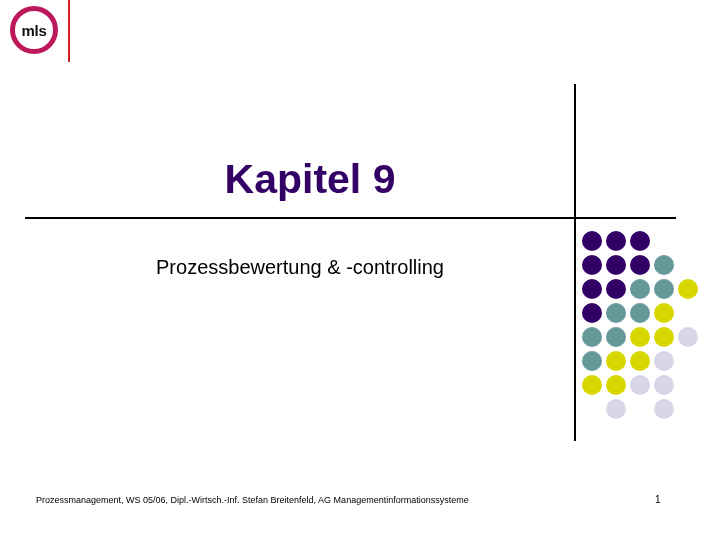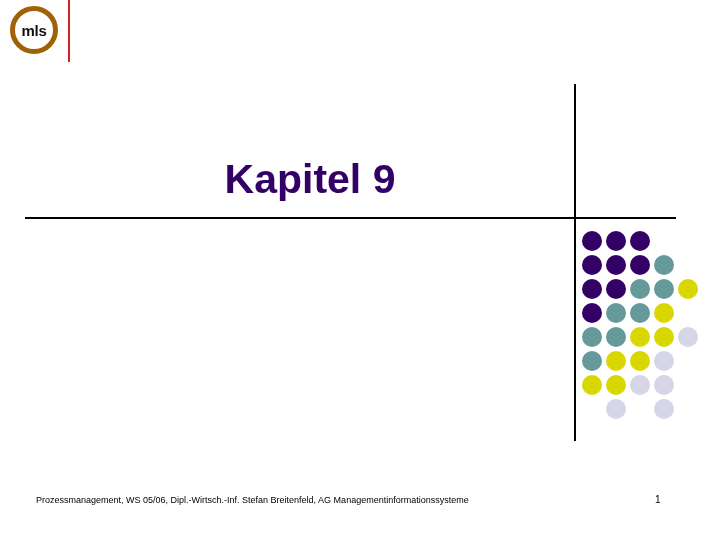--- a/index.html
+++ b/index.html
@@ -30,21 +30,21 @@
     border-right: 2px solid #d42020;
     box-sizing: border-box;
   }
   .logo-circle {
     position: absolute;
     left: 10px;
     top: 8px;
     width: 48px;
     height: 48px;
     border-radius: 50%;
-    border: 5px solid #a16207;
+    border: 5px solid #be185d;
     box-sizing: border-box;
     background: #ffffff;
   }
   .logo-text {
     position: absolute;
     left: 0;
     top: 0;
     width: 100%;
     height: 100%;
     display: flex;
@@ -148,20 +148,21 @@
   <div class="logo-frame">
     <div class="logo-circle">
       <div class="logo-text">mls</div>
     </div>
   </div>
 
   <div class="v-rule"></div>
   <div class="h-rule"></div>
 
   <div class="slide-title">Kapitel 9</div>
+  <div class="slide-subtitle">Prozessbewertung &amp; -controlling</div>
 
   <div id="dot-grid">
       <div class="dot" style="left: 0px; top: 0px; width: 20px; height: 20px; background: rgb(51, 0, 102);"></div>
       <div class="dot" style="left: 24px; top: 0px; width: 20px; height: 20px; background: rgb(51, 0, 102);"></div>
       <div class="dot" style="left: 48px; top: 0px; width: 20px; height: 20px; background: rgb(51, 0, 102);"></div>
       <div class="dot" style="left: 0px; top: 24px; width: 20px; height: 20px; background: rgb(51, 0, 102);"></div>
       <div class="dot" style="left: 24px; top: 24px; width: 20px; height: 20px; background: rgb(51, 0, 102);"></div>
       <div class="dot" style="left: 48px; top: 24px; width: 20px; height: 20px; background: rgb(51, 0, 102);"></div>
       <div class="dot" style="left: 72px; top: 24px; width: 20px; height: 20px; background: rgb(102, 153, 153);"></div>
       <div class="dot" style="left: 0px; top: 48px; width: 20px; height: 20px; background: rgb(51, 0, 102);"></div>

